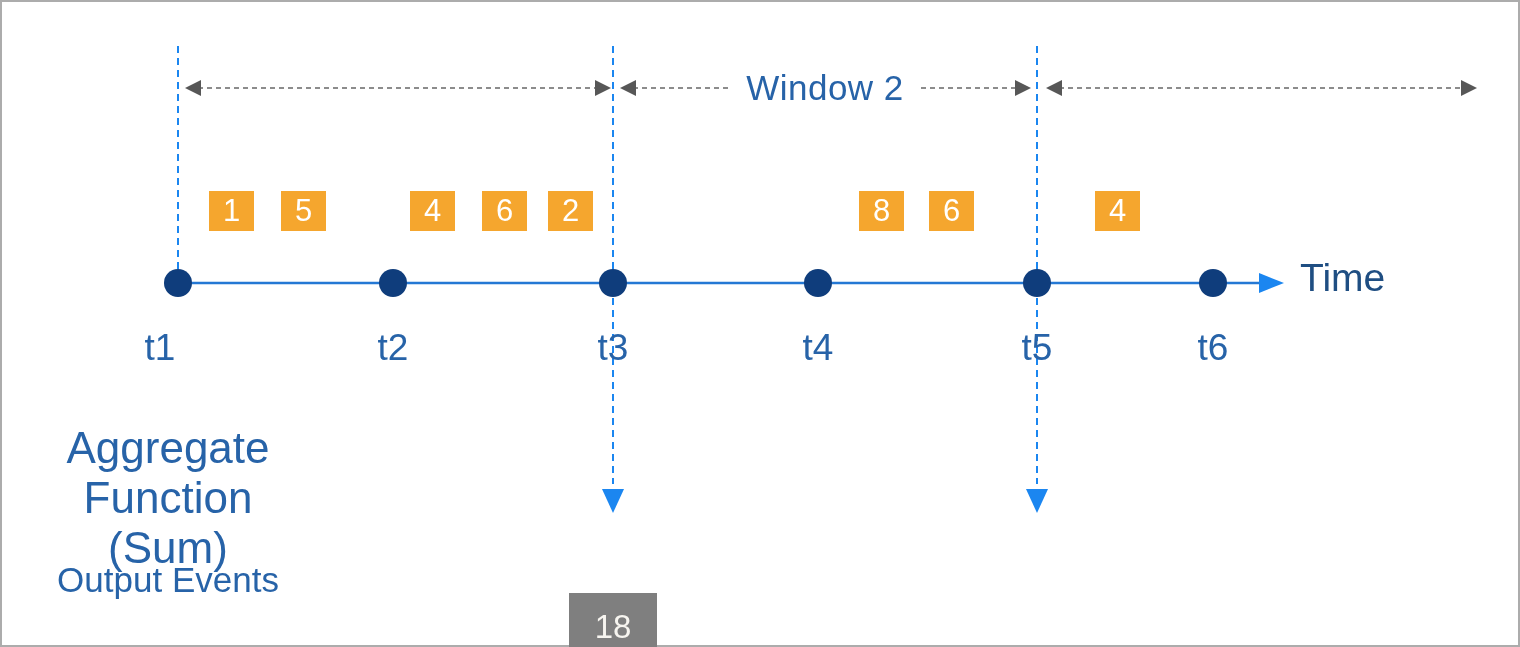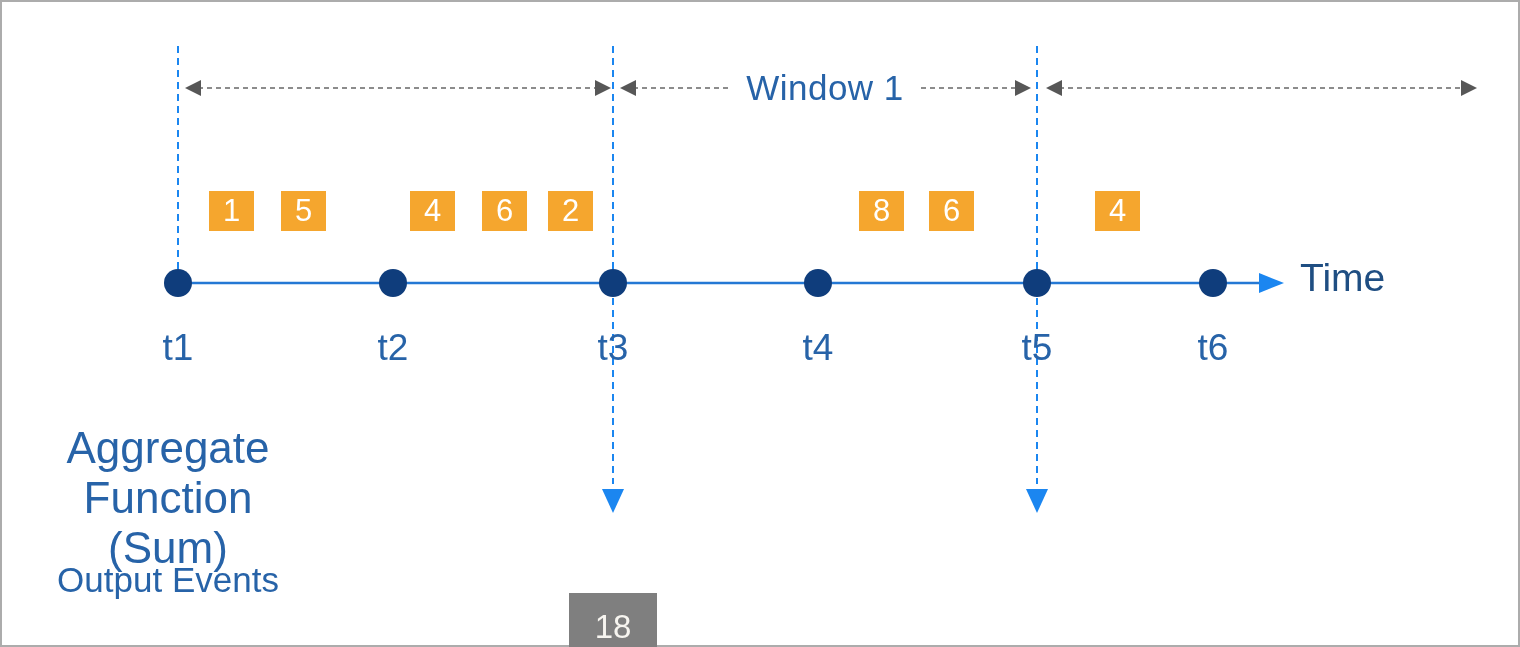--- a/index.html
+++ b/index.html
@@ -130,34 +130,34 @@
     <circle cx="393" cy="283" r="14" fill="var(--dot-navy)"></circle>
     <circle cx="613" cy="283" r="14" fill="var(--dot-navy)"></circle>
     <circle cx="818" cy="283" r="14" fill="var(--dot-navy)"></circle>
     <circle cx="1037" cy="283" r="14" fill="var(--dot-navy)"></circle>
     <circle cx="1213" cy="283" r="14" fill="var(--dot-navy)"></circle>
 
     <polygon points="613,513 602,489 624,489" fill="var(--bright-blue)"></polygon>
     <polygon points="1037,513 1026,489 1048,489" fill="var(--bright-blue)"></polygon>
   </svg>
 
-  <span class="window-label" style="left:825px">Window 1</span>
+  <span class="window-label" style="left:825px">Window 2</span>
 
   <div class="event" style="left:209px">1</div>
   <div class="event" style="left:281px">5</div>
   <div class="event" style="left:410px">4</div>
   <div class="event" style="left:482px">6</div>
   <div class="event" style="left:548px">2</div>
 
   <div class="event" style="left:859px">8</div>
   <div class="event" style="left:929px">6</div>
 
   <div class="event" style="left:1095px">4</div>
 
-  <span class="tick" style="left:178px">t1</span>
+  <span class="tick" style="left:160px">t1</span>
   <span class="tick" style="left:393px">t2</span>
   <span class="tick" style="left:613px">t3</span>
   <span class="tick" style="left:818px">t4</span>
   <span class="tick" style="left:1037px">t5</span>
   <span class="tick" style="left:1213px">t6</span>
 
   <span class="time-label">Time</span>
 
   <div class="agg-label">
     <div>Aggregate</div>

